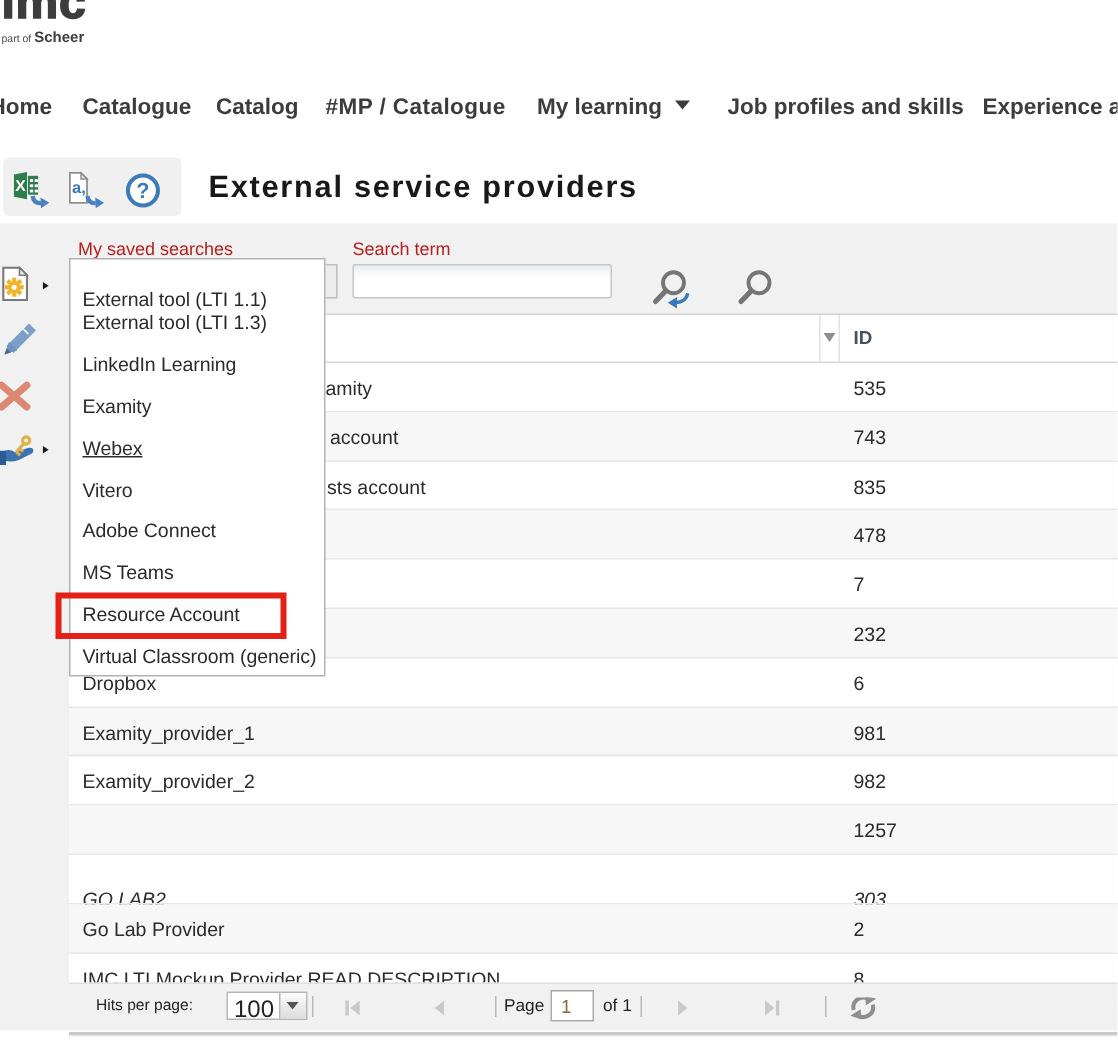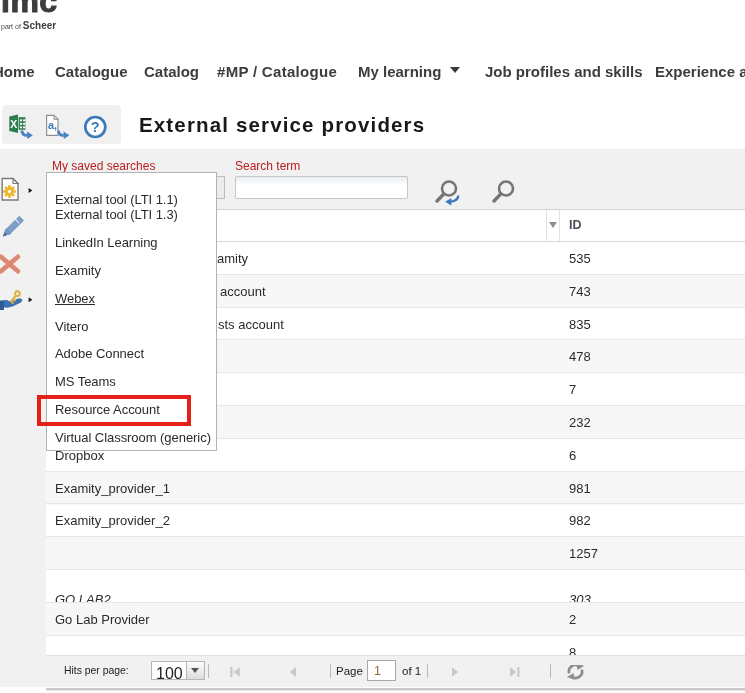--- a/index.html
+++ b/index.html
@@ -184,20 +184,21 @@
       <span class="rtitle">GO LAB2</span>
       <span class="rid">303</span>
     </div>
   <div class="abs rowline" style="top:601.8px;"></div>
   <div class="abs row alt" style="top:602.8px;">
       <span class="rtitle">Go Lab Provider</span>
       <span class="rid">2</span>
     </div>
   <div class="abs rowline" style="top:634.6px;"></div>
   <div class="abs row" style="top:635.6px;">
+      <span class="rtitle">IMC LTI Mockup Provider READ DESCRIPTION</span>
       <span class="rid">8</span>
     </div>
   <div class="abs rowline" style="top:667.4px;"></div>
   <div class="abs" style="left:217px;top:251px;font-size:13px;color:#2b2b2b;">amity</div>
   <div class="abs" style="left:220px;top:283.8px;font-size:13px;color:#2b2b2b;">account</div>
   <div class="abs" style="left:218px;top:316.6px;font-size:13px;color:#2b2b2b;">sts account</div>
   </div>
 
   <div class="abs" id="pager"></div>
   <div class="abs ptxt" style="left:64px;top:664.5px;z-index:21;font-size:10.4px;">Hits per page:</div>

